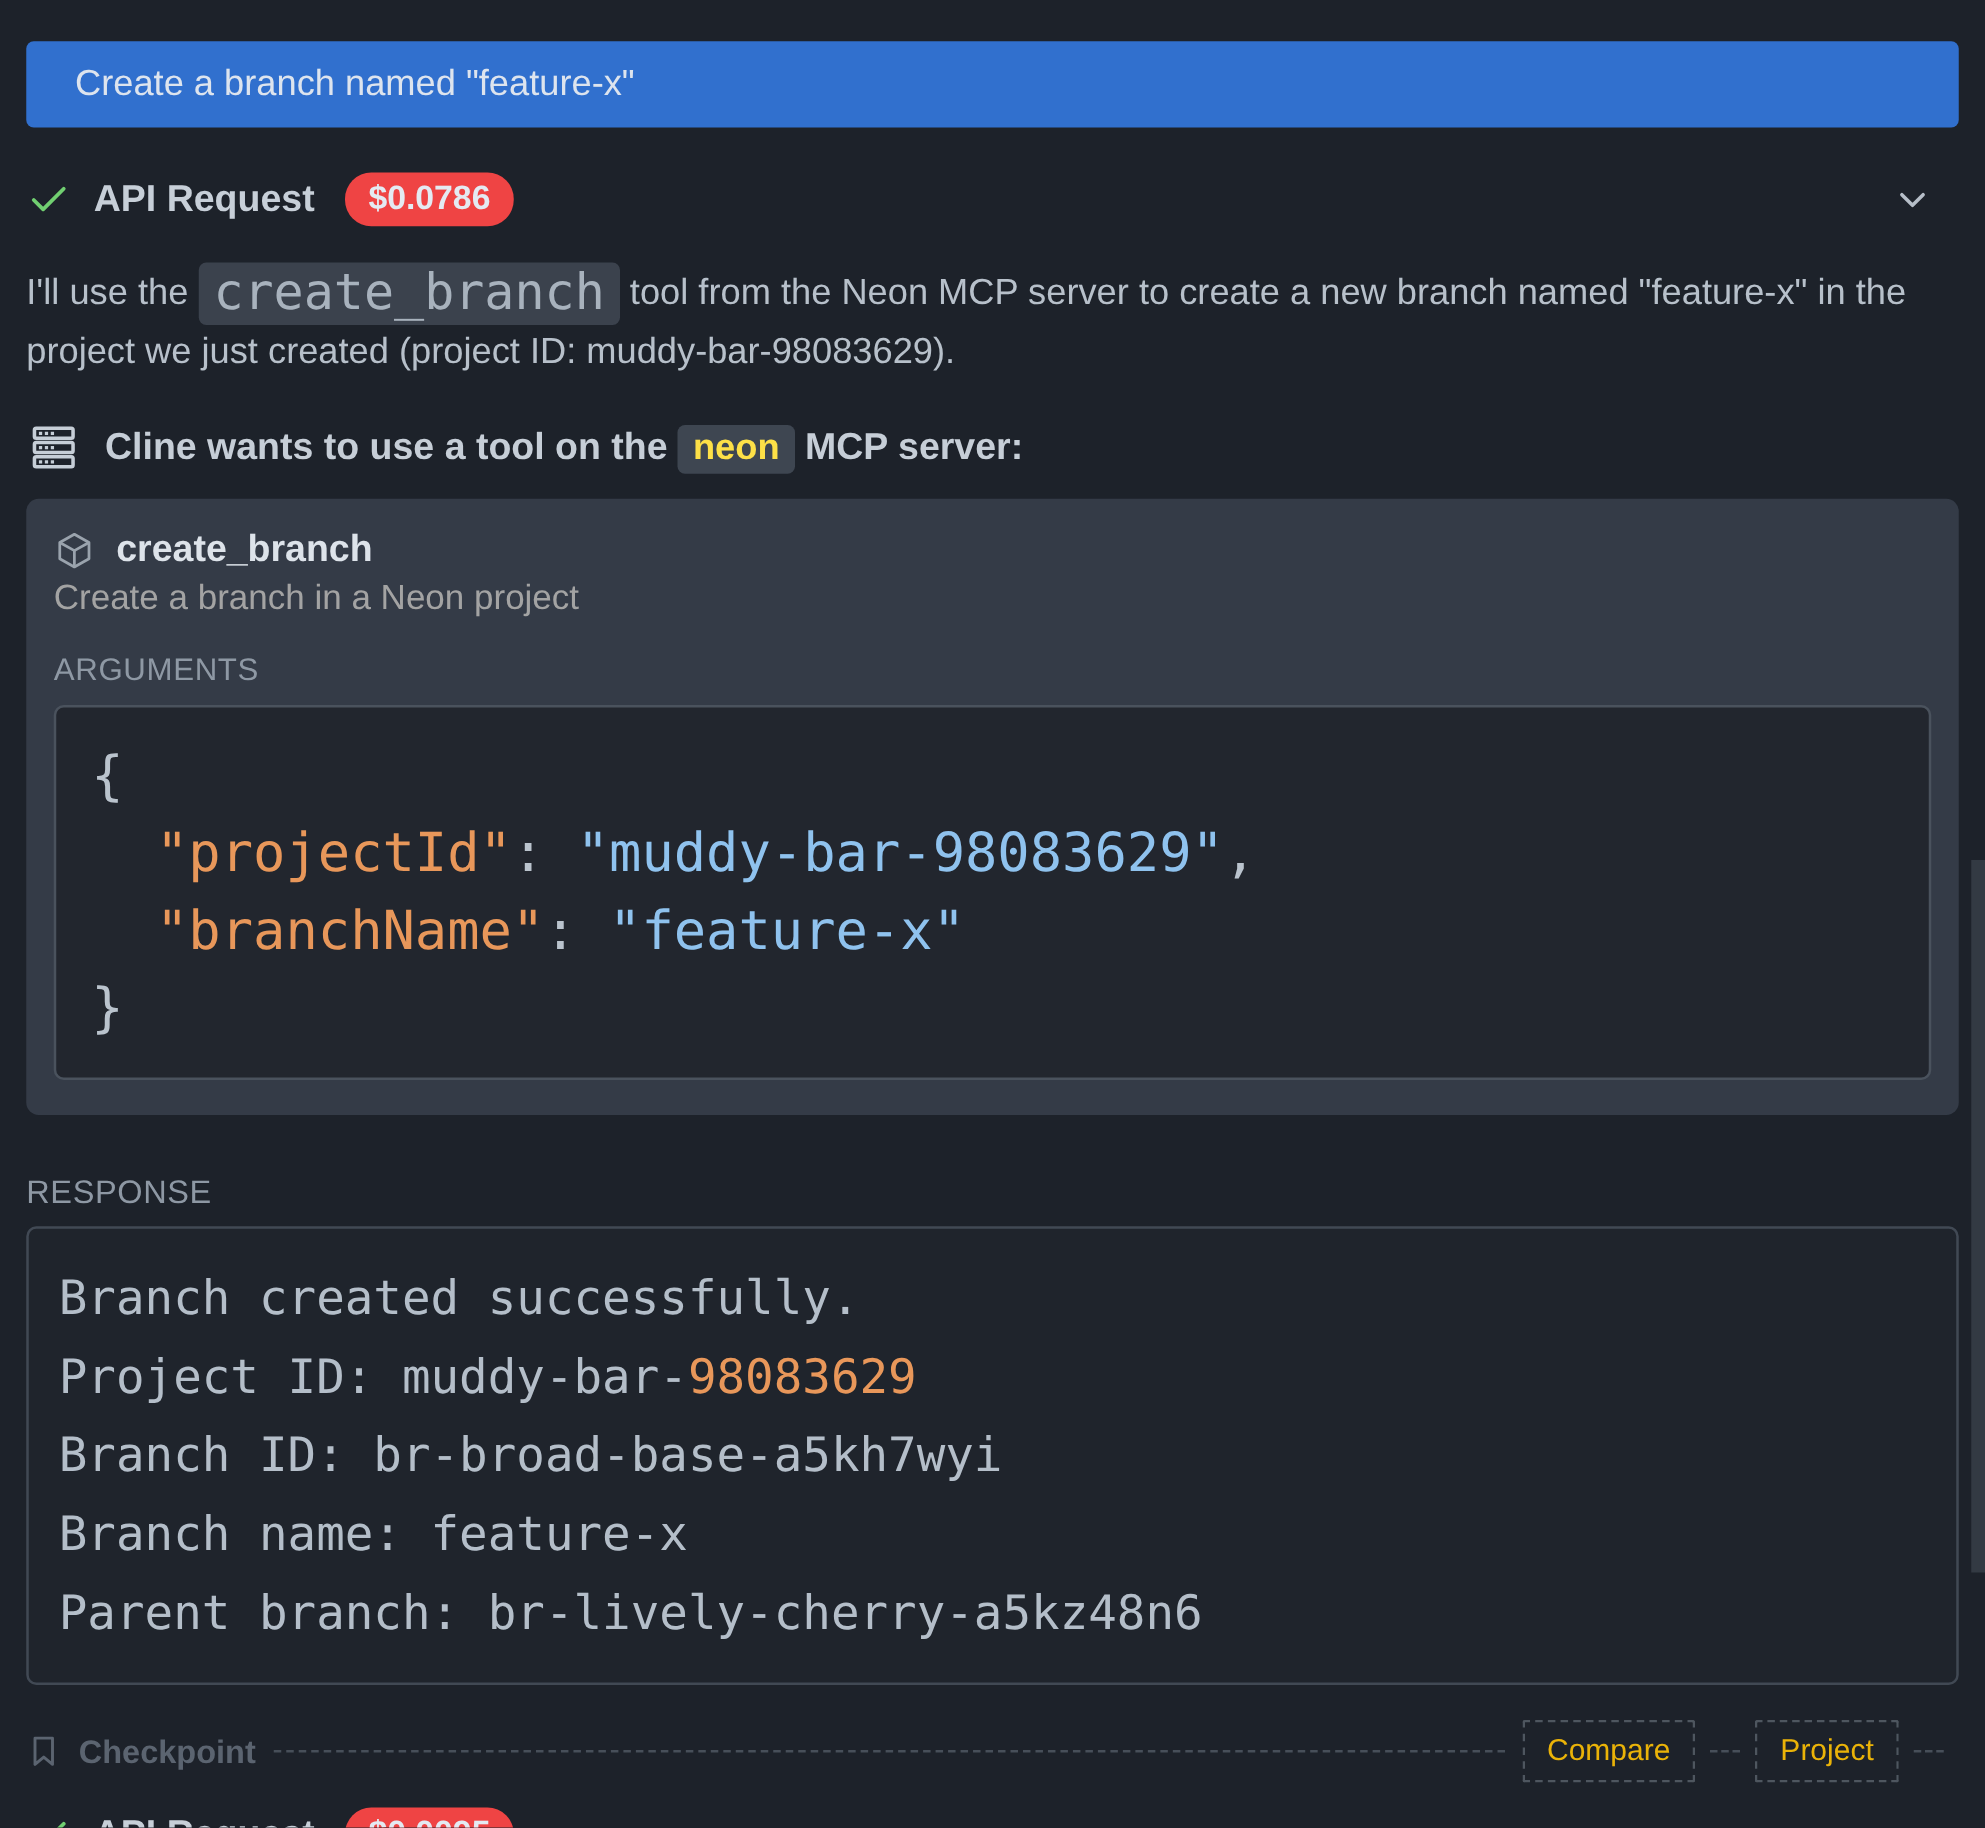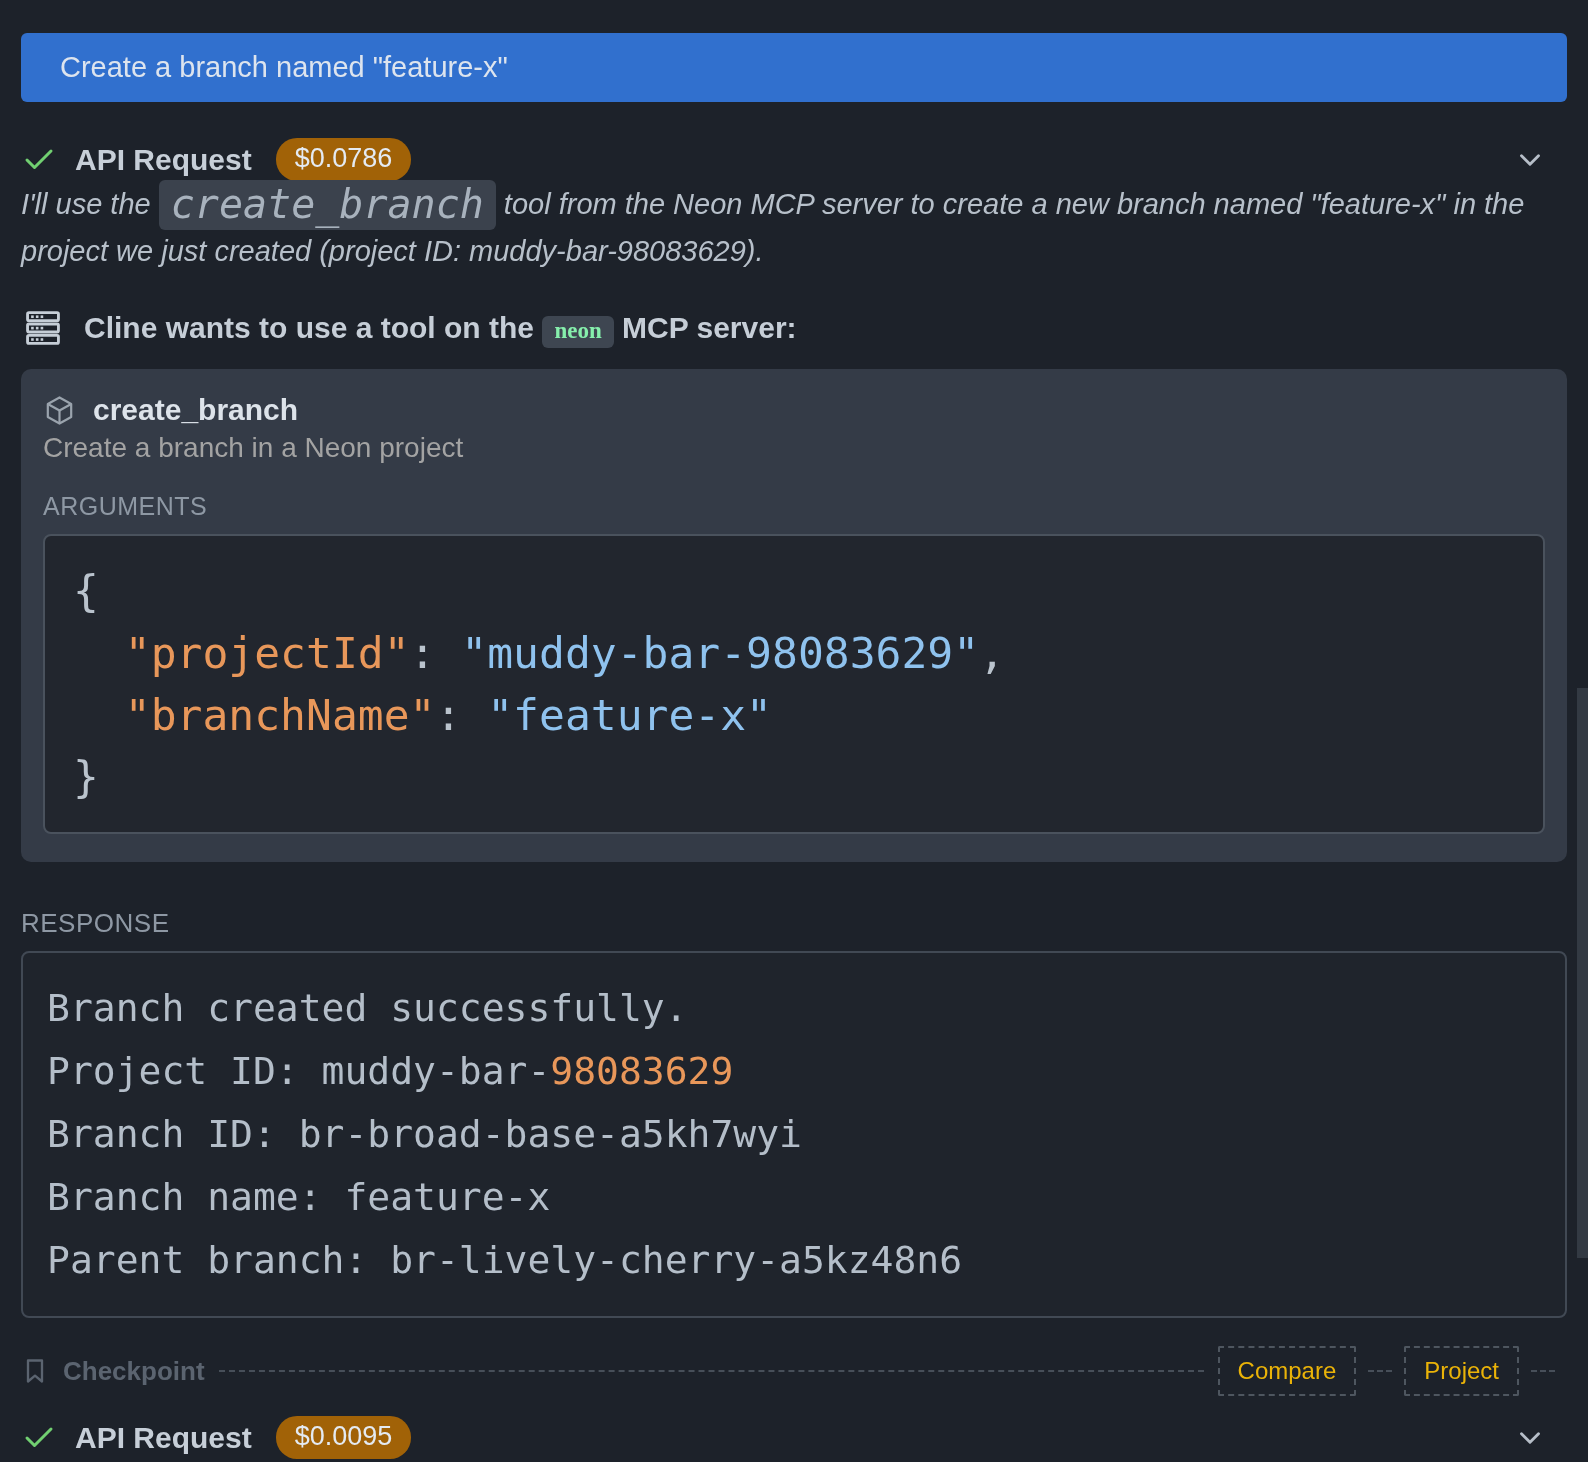--- a/index.html
+++ b/index.html
@@ -20,41 +20,41 @@
     display: flex; align-items: center;
     padding: 0 39px; box-sizing: border-box;
     font-size: 29px; color: #dde4ee;
   }
 
   
   .api-row { margin-top: 36px; display: flex; align-items: center; }
   .api-check { width: 36px; height: 36px; flex: 0 0 auto; }
   .api-label { margin-left: 18px; font-size: 30px; font-weight: bold; color: #c7cfd8; }
   .cost-badge {
-    margin-left: 24px; background: #a16207; color: #e4eaf2;
-    font-size: 27px; padding: 5px 19px 7px; border-radius: 21px;
+    margin-left: 24px; background: #ef4444; color: #e4eaf2;
+    font-size: 27px; padding: 5px 19px 7px; border-radius: 21px; font-weight: bold;
   }
   .row-chevron { margin-left: auto; margin-right: 20px; width: 34px; height: 34px; }
 
   
-  .intro { font-size: 29px; line-height: 47px; color: #b7c0ca; font-style: italic; }
+  .intro { margin-top: 30px; font-size: 29px; line-height: 47px; color: #b7c0ca; }
   .inline-code {
     font-family: "DejaVu Sans Mono", monospace;
     font-size: 40px; color: #a8b2bd;
     background: #3b424d; border-radius: 6px;
     padding: 1px 12px 3px; vertical-align: -4px;
   }
 
   
   .tool-heading { margin-top: 34px; display: flex; align-items: center; font-size: 30px; font-weight: bold; color: #c6ced7; }
   .server-icon { width: 38px; height: 38px; flex: 0 0 auto; margin-left: 3px; }
   .tool-heading .th-text { margin-left: 22px; }
   .server-chip {
-    font-weight: bold; color: #86efac; background: #3e4651;
-    border-radius: 6px; padding: 2px 12px 5px; font-size: 23px; font-family: Liberation Serif, serif;
+    font-weight: bold; color: #fde047; background: #3e4651;
+    border-radius: 6px; padding: 2px 12px 5px; font-size: 29px;
   }
 
   
   .tool-card { margin-top: 22px; background: #343b47; border-radius: 10px; padding: 24px 22px 28px; }
   .card-title-row { display: flex; align-items: center; }
   .cube-icon { width: 33px; height: 33px; flex: 0 0 auto; }
   .card-title { margin-left: 17px; font-size: 30px; font-weight: bold; color: #dde3ea; }
   .card-desc { margin-top: 5px; font-size: 28px; color: #a3a3a3; }
   .args-label { margin-top: 28px; font-size: 25px; color: #8e98a4; letter-spacing: 0.5px; }
 

